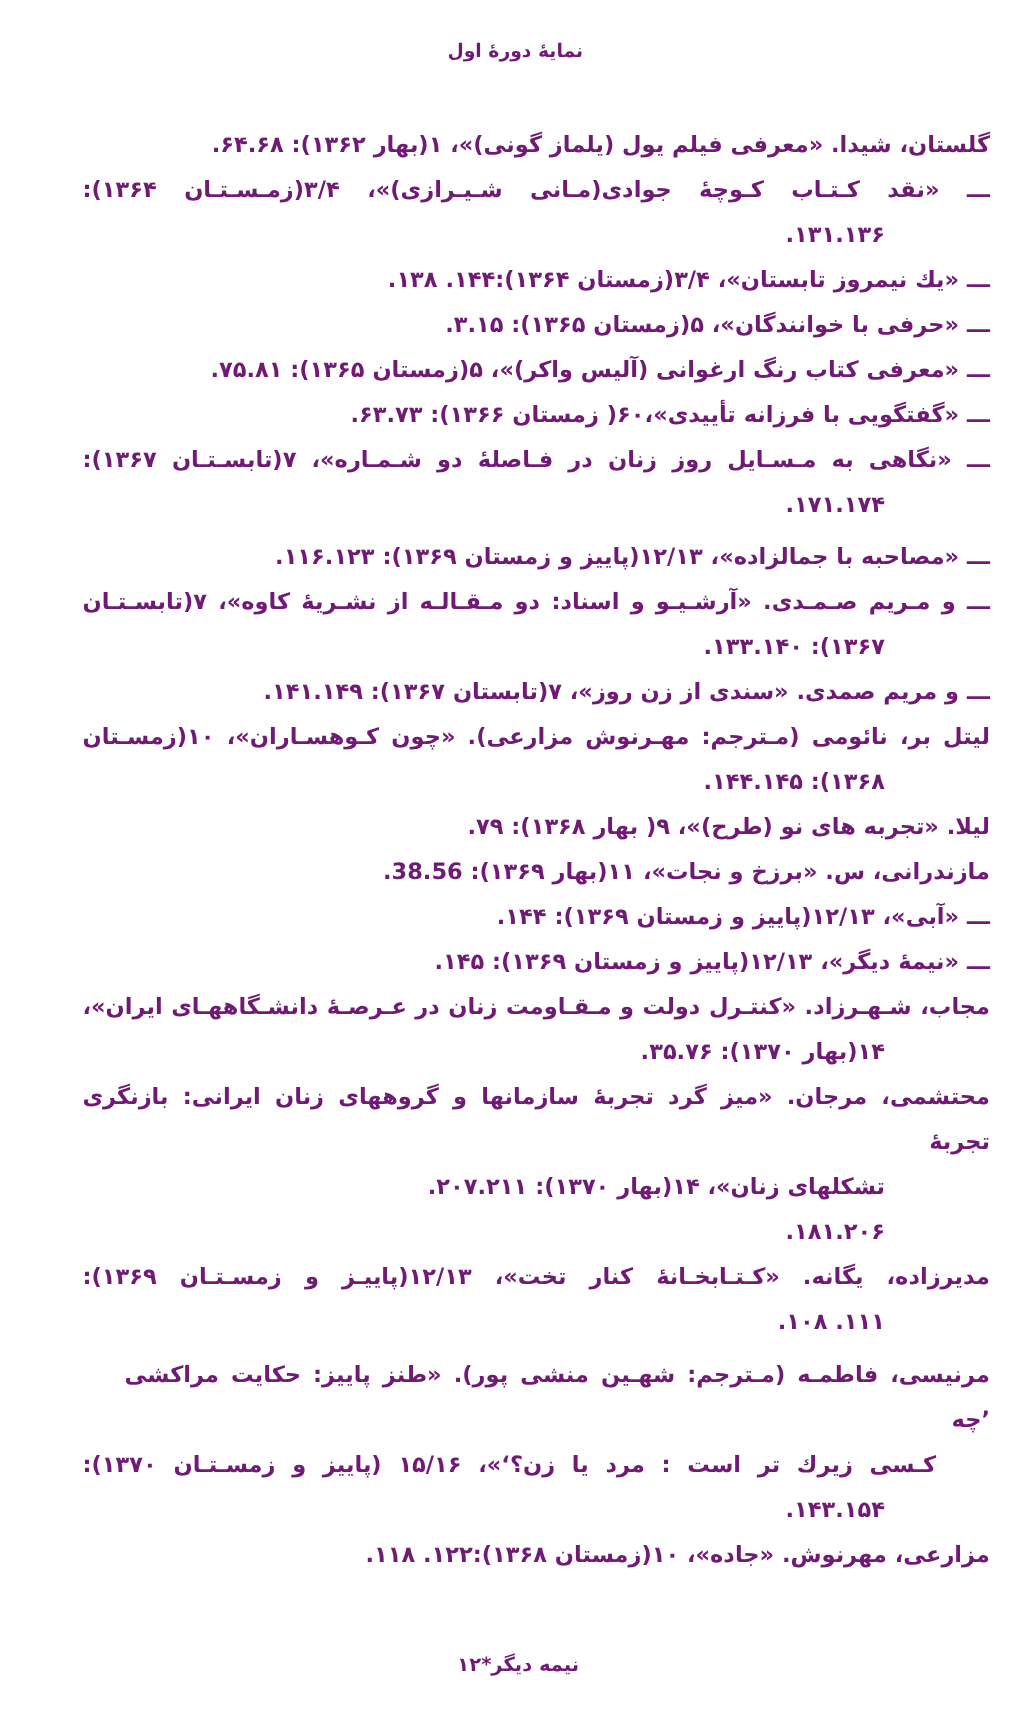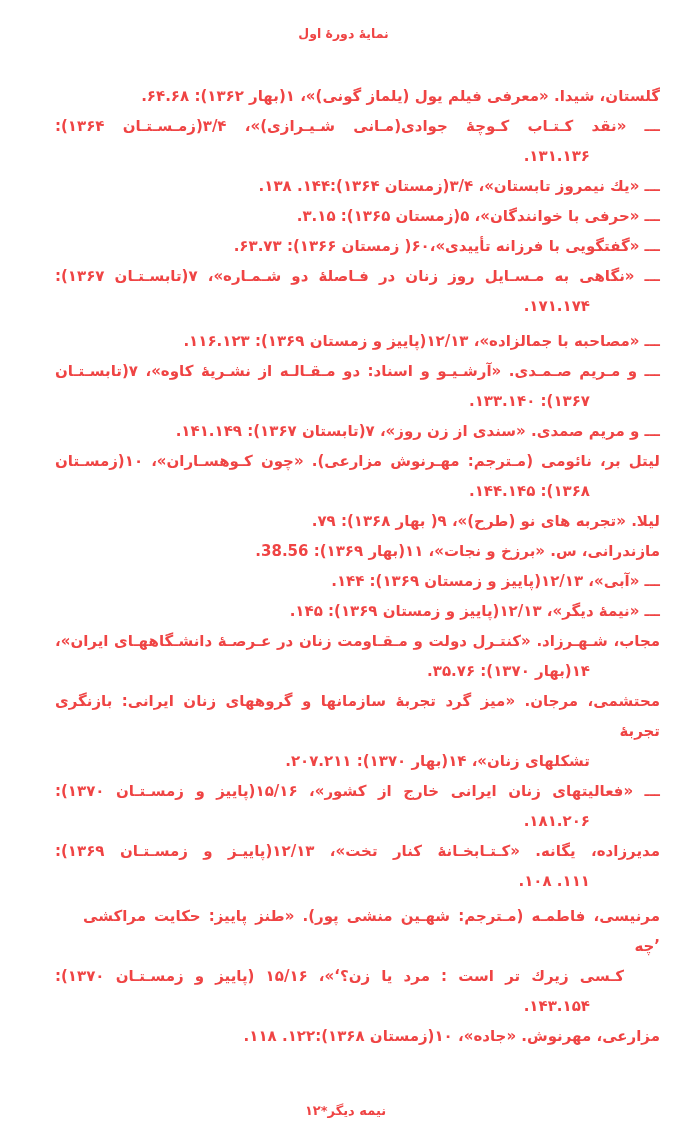--- a/index.html
+++ b/index.html
@@ -1,21 +1,21 @@
 <!DOCTYPE html>
 <html lang="fa" dir="rtl"><head>
 <meta charset="utf-8">
 <style>
   html,body{margin:0;padding:0;background:#e8e8e8;}
   .page{
     position:relative;
     width:687px;height:1140px;
     margin:0 auto;
     background:#ffffff;
-    color:#ef4444;
+    color:#701a75;
     font-family:"DejaVu Sans",sans-serif;
     font-weight:bold;
     direction:rtl;
     overflow:hidden;
   }
   .hdr{
     padding-top:26px;
     text-align:center;
     font-size:12.5px;
     letter-spacing:0;
@@ -48,38 +48,38 @@
 <div class="page">
 
   <div class="hdr">نمایۀ دورۀ اول</div>
 
   <div class="content">
     <div class="l">گلستان، شیدا. «معرفی فیلم یول (یلماز گونی)»، ۱(بهار ۱۳۶۲): ۶۴.۶۸.</div>
     <div class="l j">ـــ «نقد کـتـاب کـوچۀ جوادی(مـانی شـیـرازی)»، ۳/۴(زمـسـتـان ۱۳۶۴):</div>
     <div class="l w">۱۳۱.۱۳۶.</div>
     <div class="l">ـــ «یك نیمروز تابستان»، ۳/۴(زمستان ۱۳۶۴):۱۴۴. ۱۳۸.</div>
     <div class="l">ـــ «حرفی با خوانندگان»، ۵(زمستان ۱۳۶۵): ۳.۱۵.</div>
+    <div class="l">ـــ «معرفی کتاب رنگ ارغوانی (آلیس واکر)»، ۵(زمستان ۱۳۶۵): ۷۵.۸۱.</div>
     <div class="l">ـــ «گفتگویی با فرزانه تأییدی»،۶۰( زمستان ۱۳۶۶): ۶۳.۷۳.</div>
     <div class="l j">ـــ «نگاهی به مـسـایل روز زنان در فـاصلۀ دو شـمـاره»، ۷(تابسـتـان ۱۳۶۷):</div>
     <div class="l w">۱۷۱.۱۷۴.</div>
     <div class="l g">ـــ «مصاحبه با جمالزاده»، ۱۲/۱۳(پاییز و زمستان ۱۳۶۹): ۱۱۶.۱۲۳.</div>
     <div class="l j">ـــ و مـریم صـمـدی. «آرشـیـو و اسناد: دو مـقـالـه از نشـریۀ کاوه»، ۷(تابسـتـان</div>
     <div class="l w">۱۳۶۷): ۱۳۳.۱۴۰.</div>
     <div class="l">ـــ و مریم صمدی. «سندی از زن روز»، ۷(تابستان ۱۳۶۷): ۱۴۱.۱۴۹.</div>
     <div class="l j">لیتل بر، نائومی (مـترجم: مهـرنوش مزارعی). «چون کـوهسـاران»، ۱۰(زمسـتان</div>
     <div class="l w">۱۳۶۸): ۱۴۴.۱۴۵.</div>
     <div class="l">لیلا. «تجربه های نو (طرح)»، ۹( بهار ۱۳۶۸): ۷۹.</div>
     <div class="l">مازندرانی، س. «برزخ و نجات»، ۱۱(بهار ۱۳۶۹): 38.56.</div>
     <div class="l">ـــ «آبی»، ۱۲/۱۳(پاییز و زمستان ۱۳۶۹): ۱۴۴.</div>
     <div class="l">ـــ «نیمۀ دیگر»، ۱۲/۱۳(پاییز و زمستان ۱۳۶۹): ۱۴۵.</div>
     <div class="l j">مجاب، شـهـرزاد. «کنتـرل دولت و مـقـاومت زنان در عـرصـۀ دانشـگاههـای ایران»،</div>
     <div class="l w">۱۴(بهار ۱۳۷۰): ۳۵.۷۶.</div>
     <div class="l j">محتشمی، مرجان. «میز گرد تجربۀ سازمانها و گروههای زنان ایرانی: بازنگری تجربۀ</div>
     <div class="l w">تشکلهای زنان»، ۱۴(بهار ۱۳۷۰): ۲۰۷.۲۱۱.</div>
-    <div class="l j">ـــ «فعالیتهای زنان ایرانی خارج از کشور»، ۱۵/۱۶(پاییز و زمسـتـان ۱۳۷۰):</div>
     <div class="l w">۱۸۱.۲۰۶.</div>
     <div class="l j">مدیرزاده، یگانه. «کـتـابخـانۀ کنار تخت»، ۱۲/۱۳(پاییـز و زمسـتـان ۱۳۶۹):</div>
     <div class="l w">۱۱۱. ۱۰۸.</div>
     <div class="l j g">مرنیسی، فاطمـه (مـترجم: شهـین منشی پور). «طنز پاییز: حکایت مراکشی ’چه</div>
     <div class="l wi">کـسی زیرك تر است : مرد یا زن؟‘»، ۱۵/۱۶ (پاییز و زمسـتـان ۱۳۷۰):</div>
     <div class="l w">۱۴۳.۱۵۴.</div>
     <div class="l">مزارعی، مهرنوش. «جاده»، ۱۰(زمستان ۱۳۶۸):۱۲۲. ۱۱۸.</div>
   </div>
 
   <div class="ftr">نیمه دیگر*۱۲</div>

